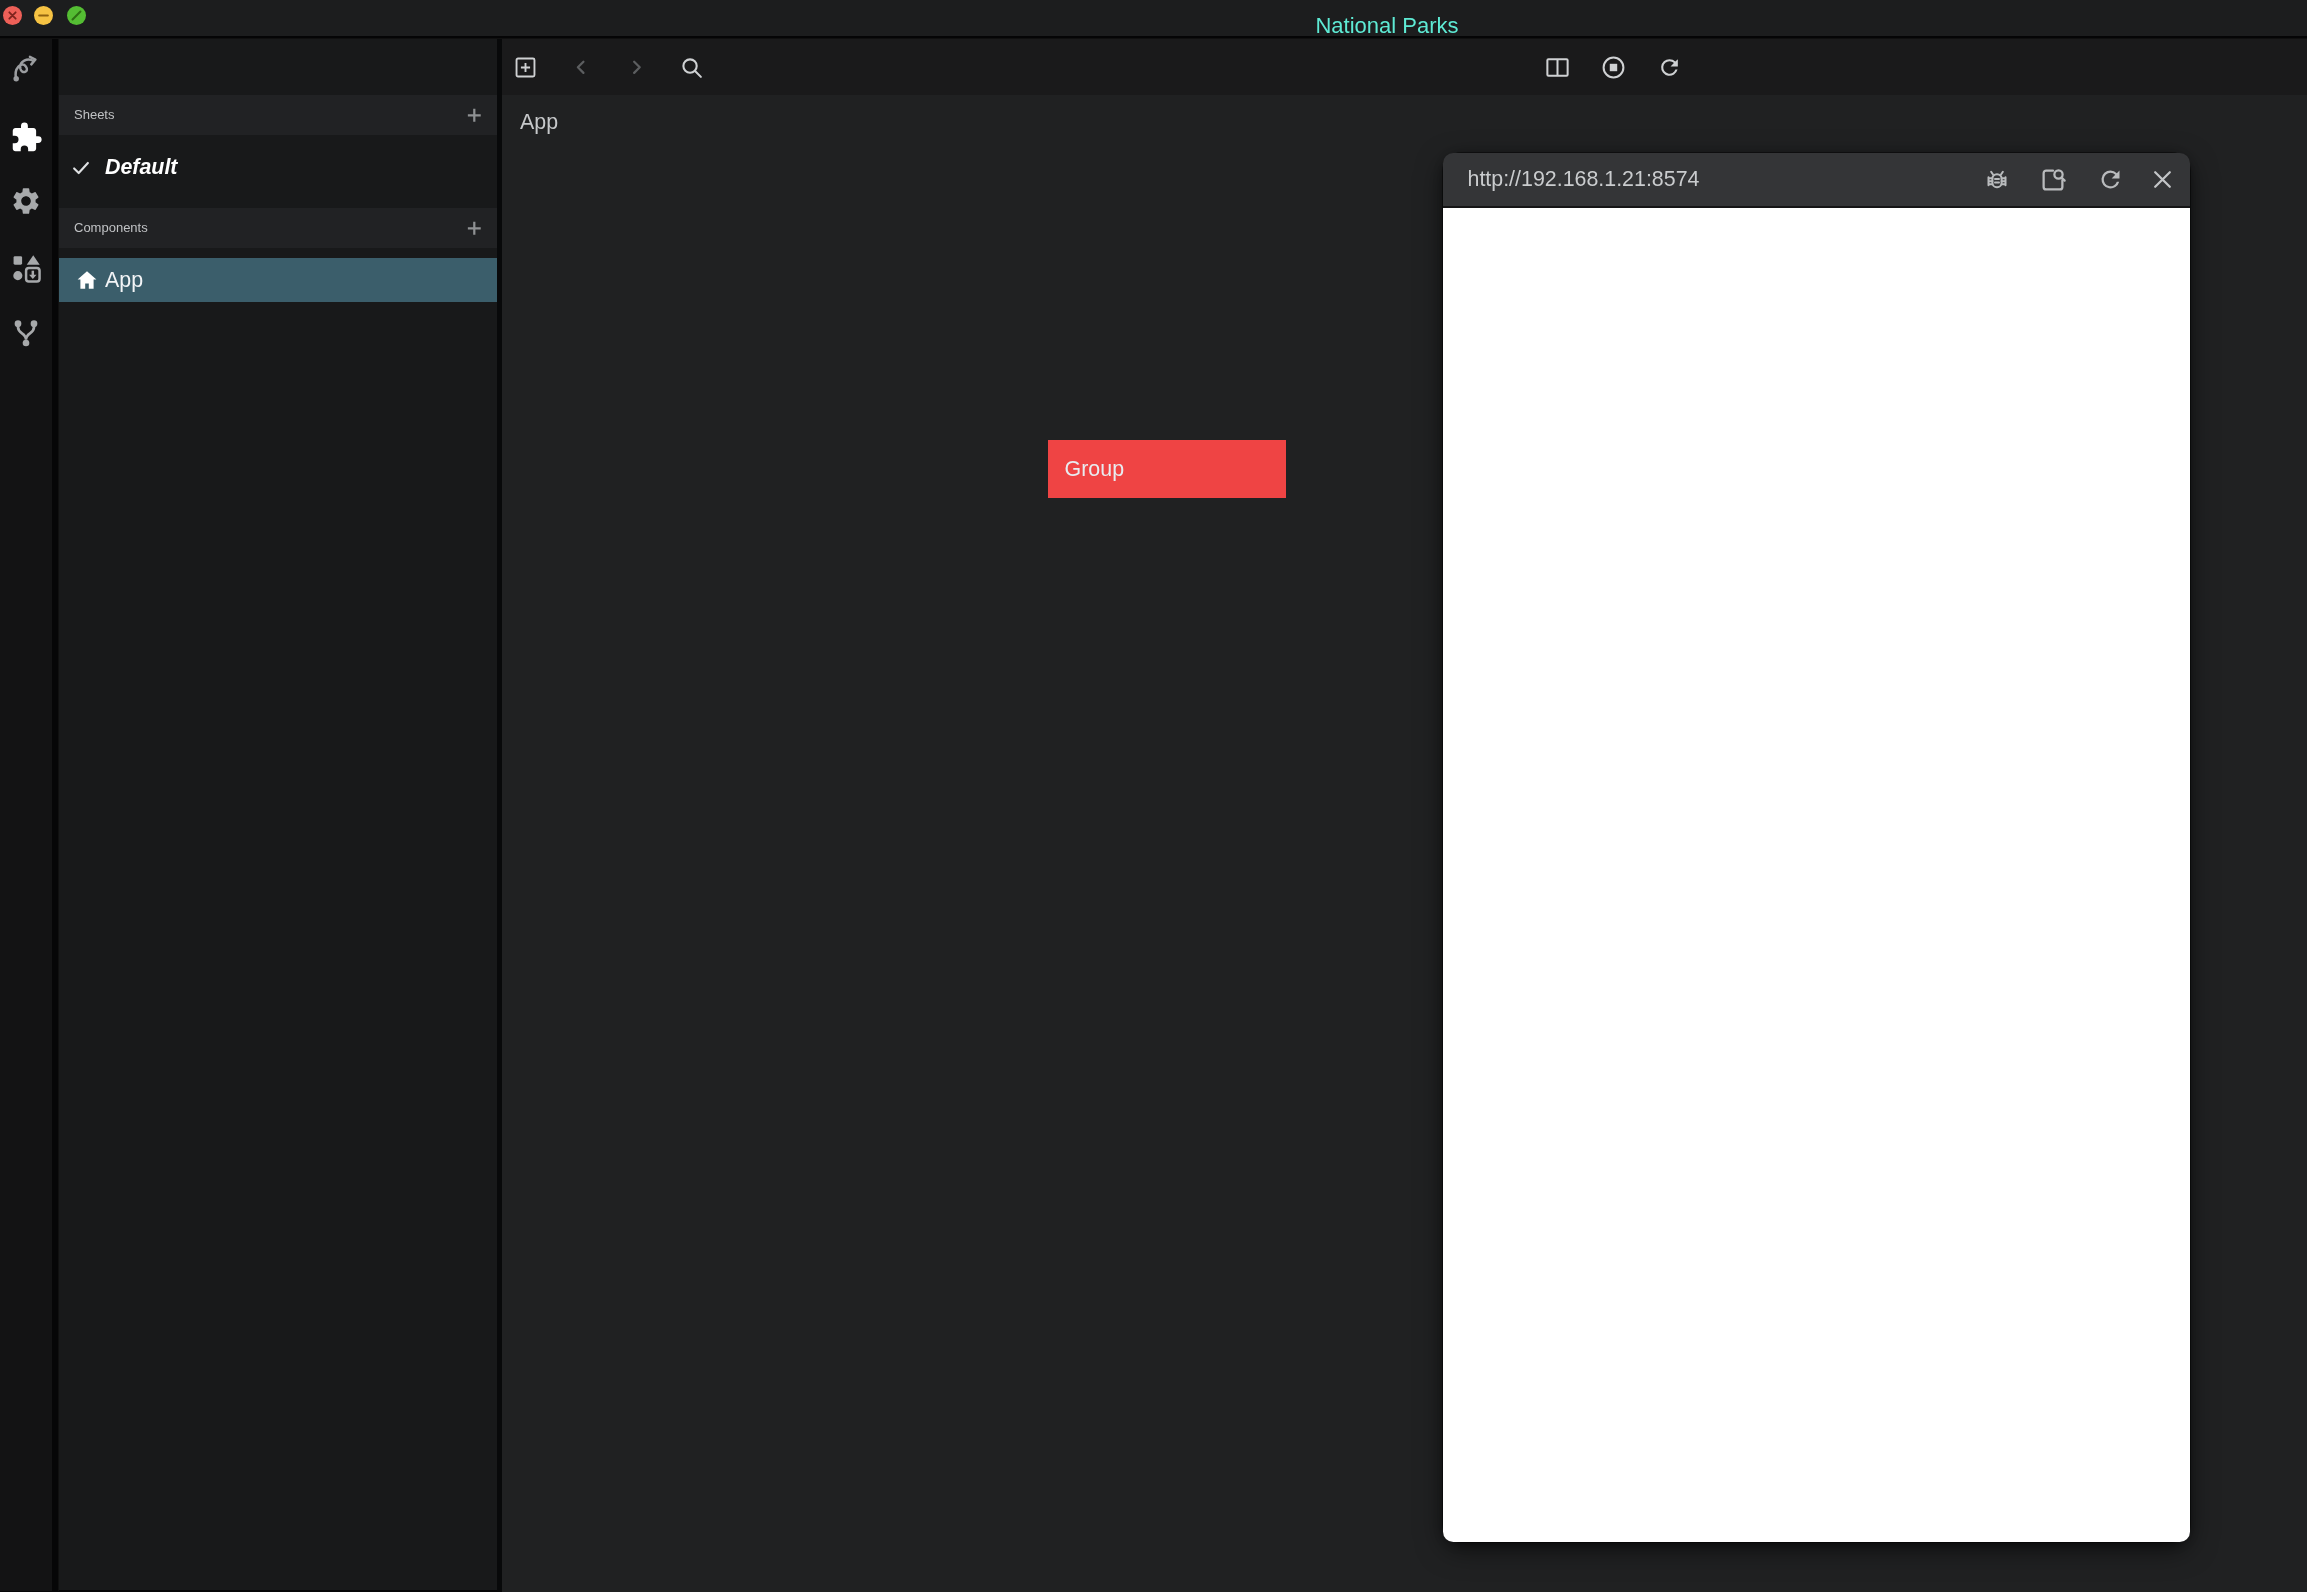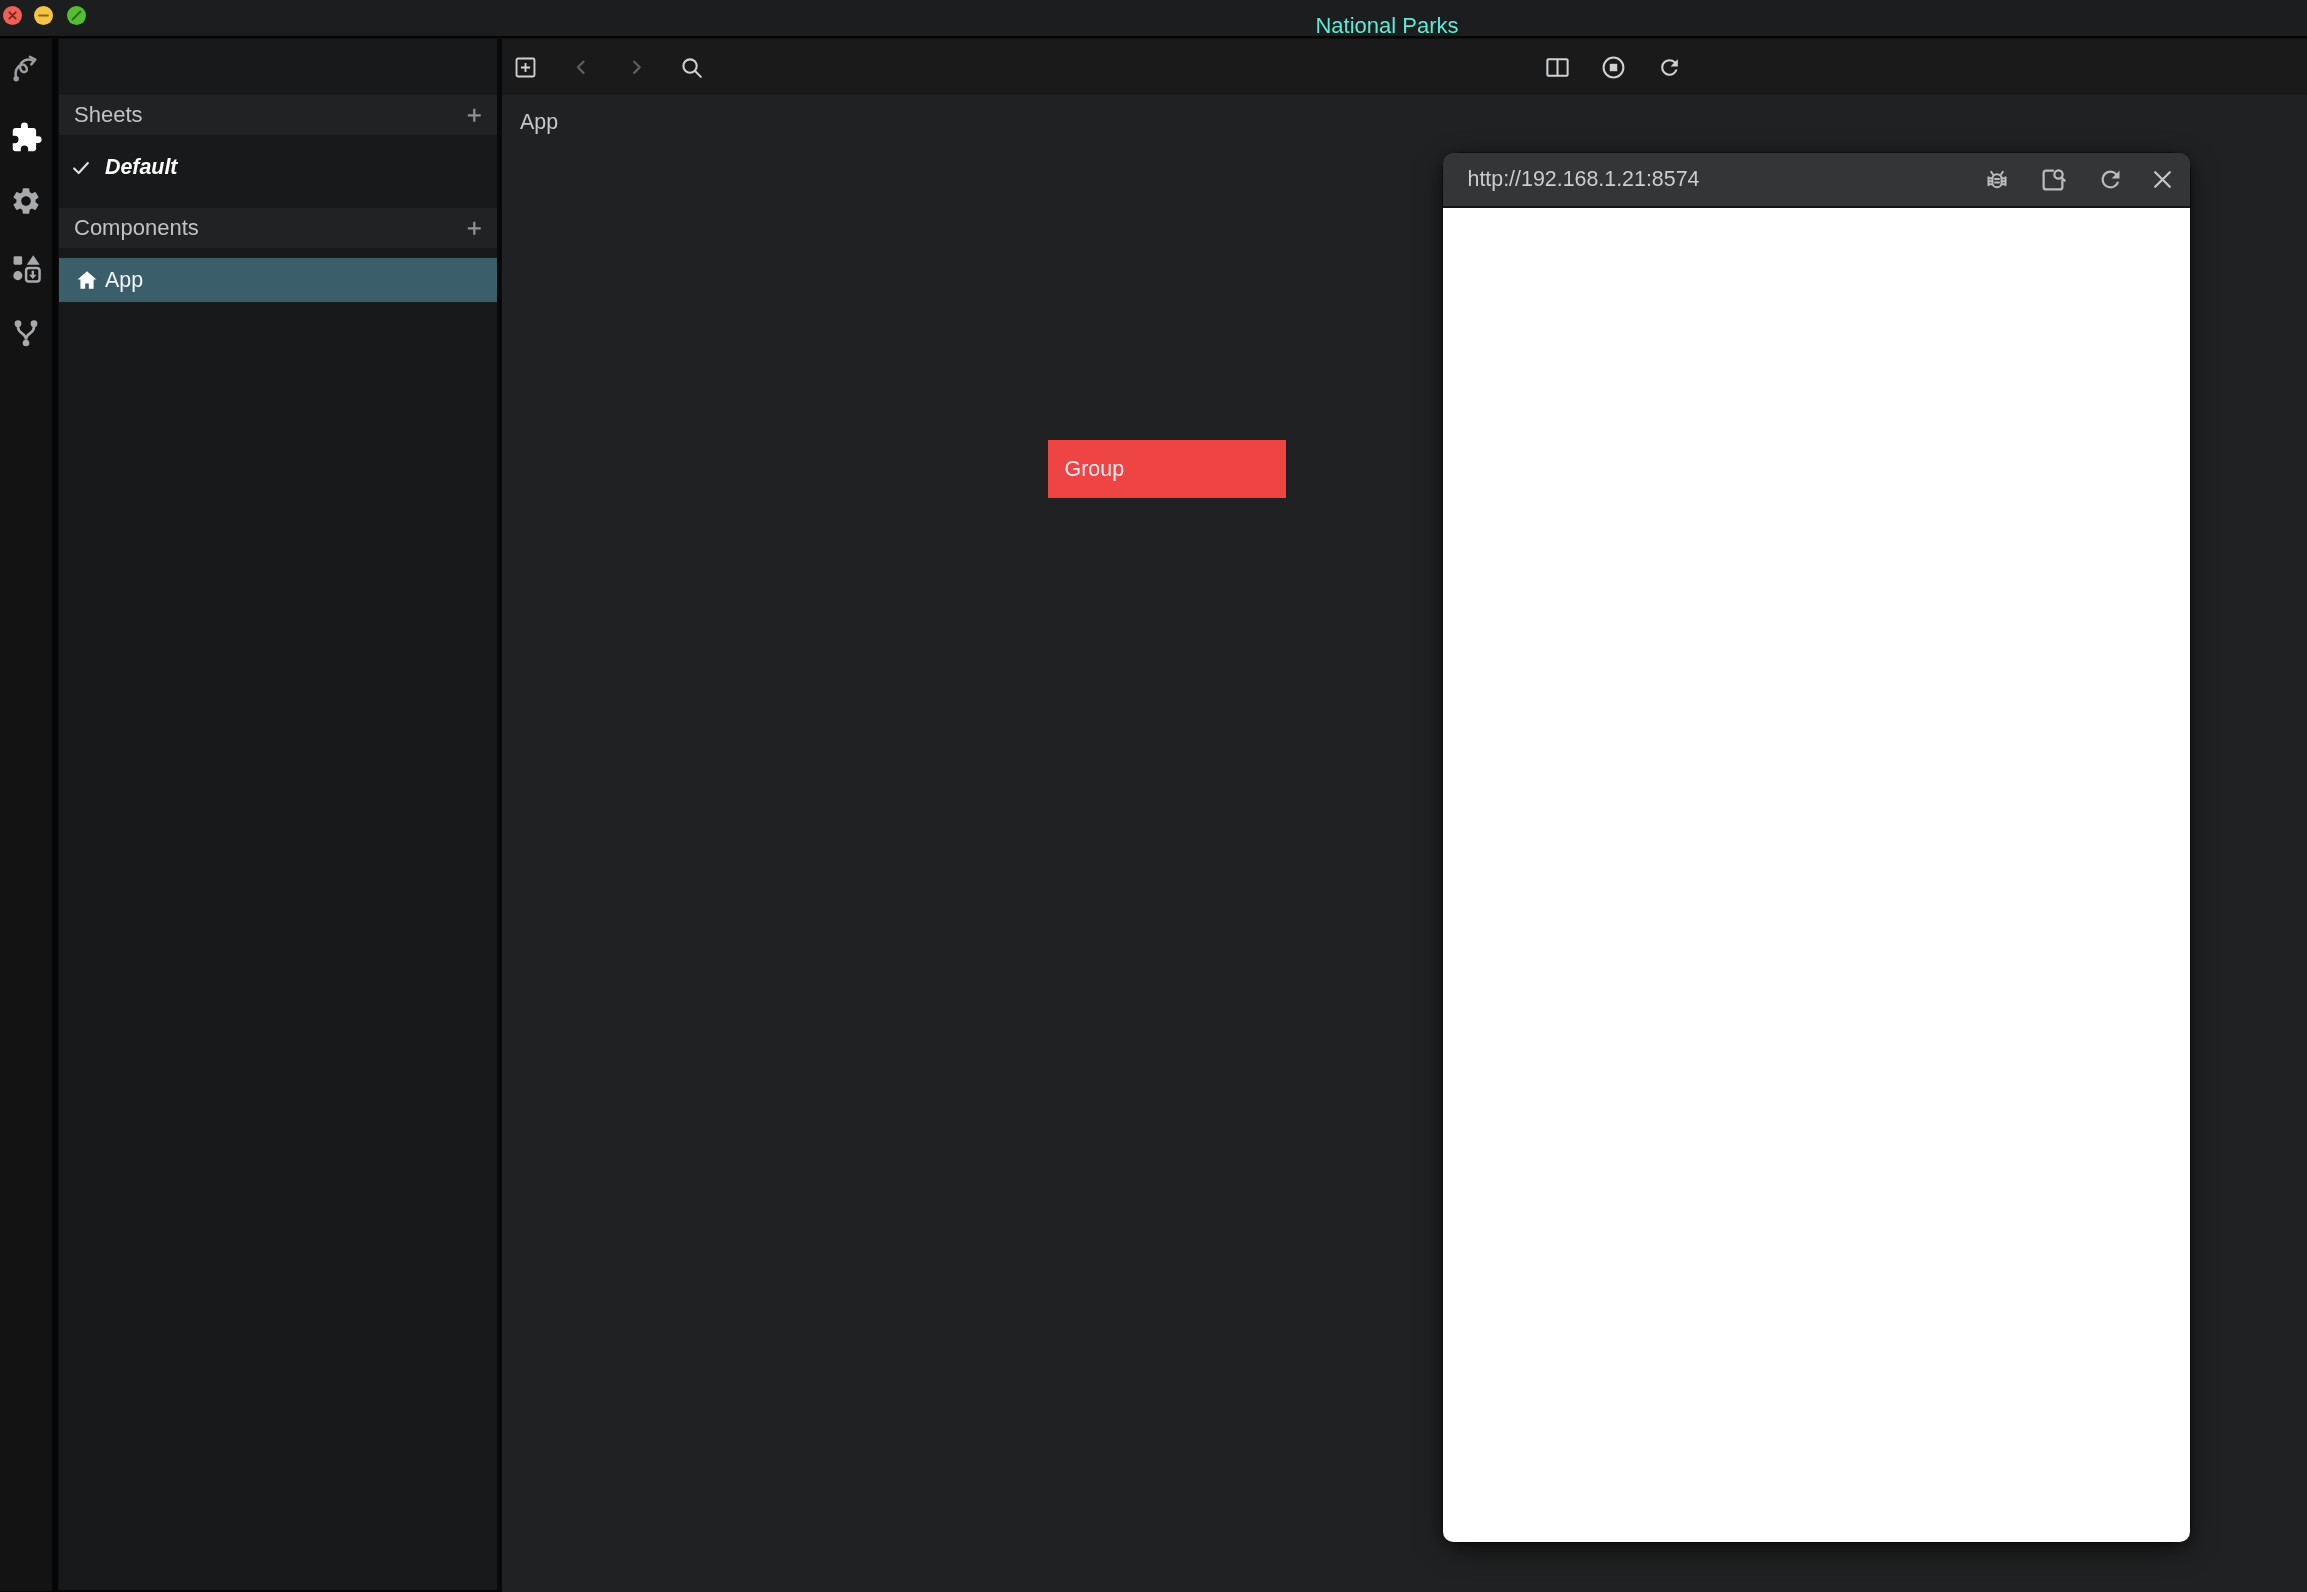--- a/index.html
+++ b/index.html
@@ -18,21 +18,21 @@
   .window-title{position:absolute;left:1359px;top:13px;transform:translateX(-50%);
     font-size:22px;color:#5eead4;white-space:nowrap;margin-left:28px;}
   
   .rail{position:absolute;left:0;top:39px;width:52px;height:1554px;background:#131314;border-right:6.3px solid #060607;box-sizing:content-box;}
   .rail-btn{position:absolute;left:0;width:52px;height:44px;display:flex;align-items:center;justify-content:center;cursor:pointer;}
   
   .sidebar{position:absolute;left:59px;top:39px;width:439px;height:1551px;background:#18191a;border-bottom:3.2px solid #070708;}
   .sidebar-divider{position:absolute;left:497px;top:39px;width:4.8px;height:1554px;background:#08090a;}
   .sidebar-title{position:absolute;left:15px;top:52px;font-size:21.4px;color:#c9cbcd;}
   .section-header{position:absolute;left:0;width:439px;height:40px;background:#212224;}
-  .section-header .lbl{position:absolute;left:15px;top:0;line-height:40px;font-size:22px;color:#c0c2c4;}
+  .section-header .lbl{position:absolute;left:15px;top:0;line-height:40px;font-size:13px;color:#c0c2c4;}
   .add-btn{position:absolute;right:12.7px;top:9.5px;width:22px;height:22px;cursor:pointer;display:flex;align-items:center;justify-content:center;}
   .sec-sheets{top:56px;}
   .sec-components{top:169px;}
   .item{position:absolute;left:0;width:439px;cursor:pointer;}
   .item-default{top:101px;height:57px;font-style:italic;}
   .item-default .check{position:absolute;left:11px;top:17.4px;}
   .item-default .lbl{position:absolute;left:46px;top:15px;font-size:21.4px;font-weight:bold;color:#ffffff;}
   .item-app{top:219px;height:44px;background:#3b5e6b;}
   .item-app .home{position:absolute;left:16px;top:10.3px;}
   .item-app .lbl{position:absolute;left:46px;top:9.5px;font-size:21.4px;color:#f2f4f6;}

